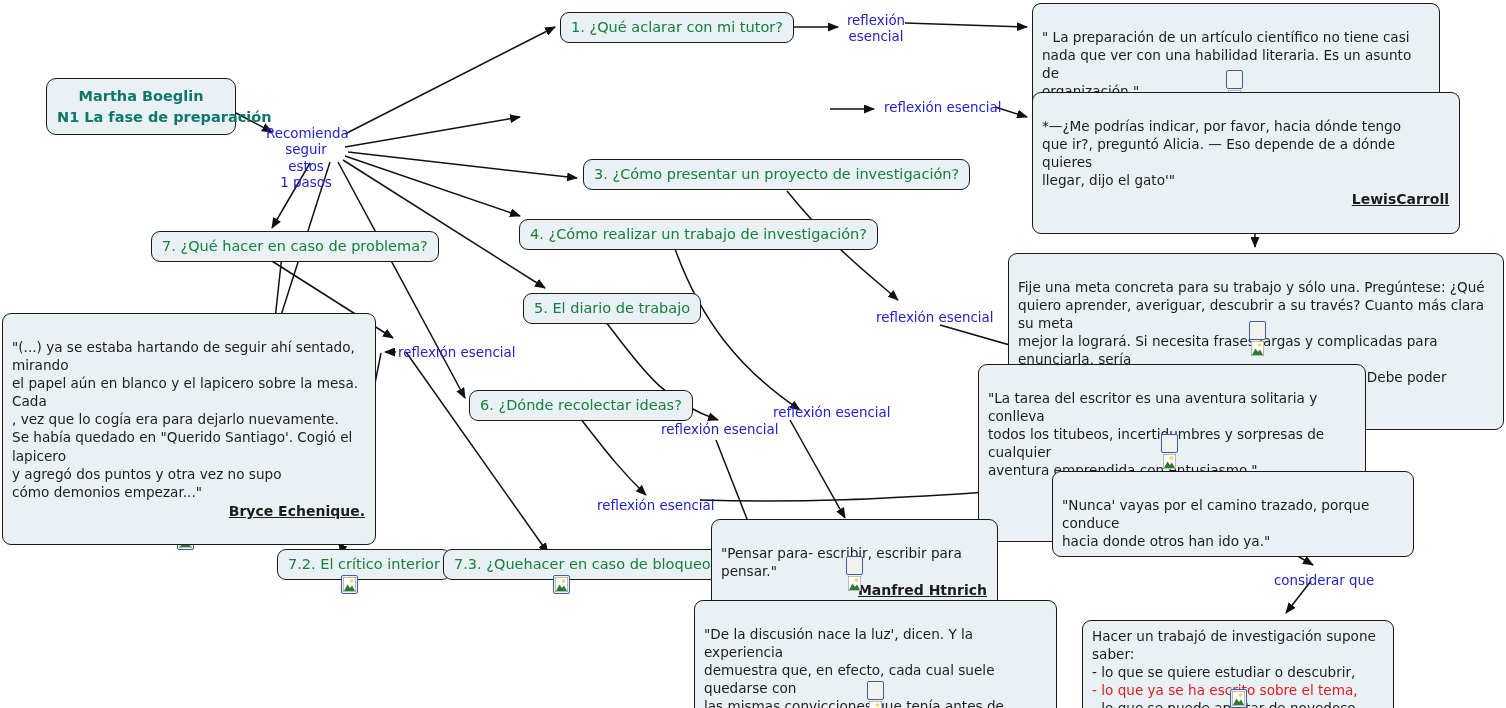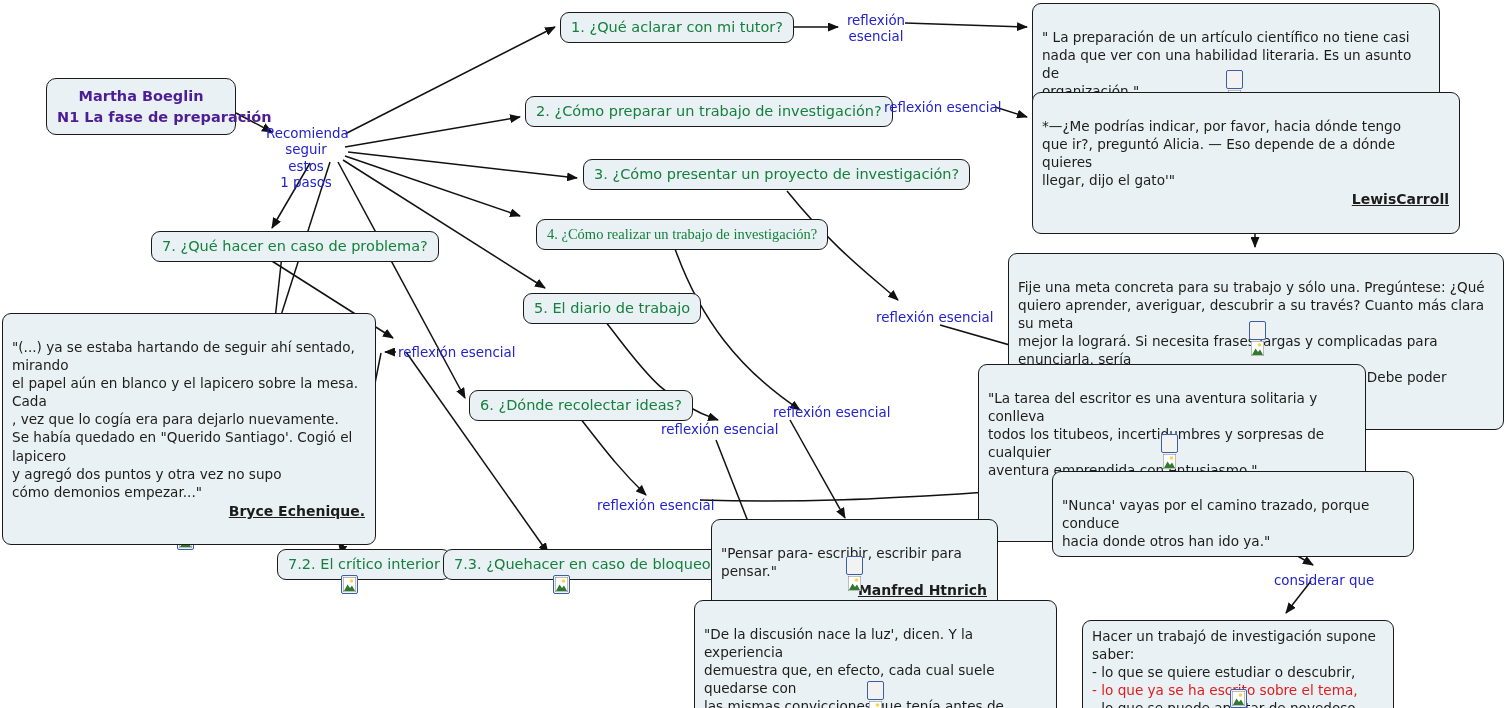--- a/index.html
+++ b/index.html
@@ -26,21 +26,21 @@
     background:#eaf1f4;
     border:1.3px solid #1a1a1a;
     border-radius:9px;
     color:#15803d;
     font-size:14.5px;
     line-height:1.34;
     padding:5px 10px 5px 10px;
     white-space:nowrap;
   }
   .node.title{
-    color:#4c1d95;
+    color:#0f766e;
     font-weight:bold;
     text-align:center;
     font-size:14.5px;
     line-height:1.42;
     padding:7px 10px;
     border-radius:10px;
   }
   .quote{
     position:absolute;
     box-sizing:border-box;
@@ -155,29 +155,26 @@
   </div>
 
   <div class="label two" style="left:266px; top:126px; width:80px;">Recomienda
 seguir estos
 1 pasos</div>
 
   <div class="node" style="left:560px; top:12px;">
     <span>1. ¿Qué aclarar con mi tutor?</span>
   </div>
 
-  <div class="node" style="left:525px; top:96px;">
-    <span>2. ¿Cómo preparar un trabajo de investigación?</span>
-  </div>
 
   <div class="node" style="left:583px; top:159px;">
     <span>3. ¿Cómo presentar un proyecto de investigación?</span>
   </div>
 
-  <div class="node" style="left:536px; top:219px;font-family:Liberation Serif, serif;">
+  <div class="node" style="left:519px; top:219px;">
     <span>4. ¿Cómo realizar un trabajo de investigación?</span>
   </div>
 
   <div class="node" style="left:523px; top:293px;">
     <span>5. El diario de trabajo</span>
   </div>
 
   <div class="node" style="left:469px; top:390px;">
     <span>6. ¿Dónde recolectar ideas?</span>
   </div>

